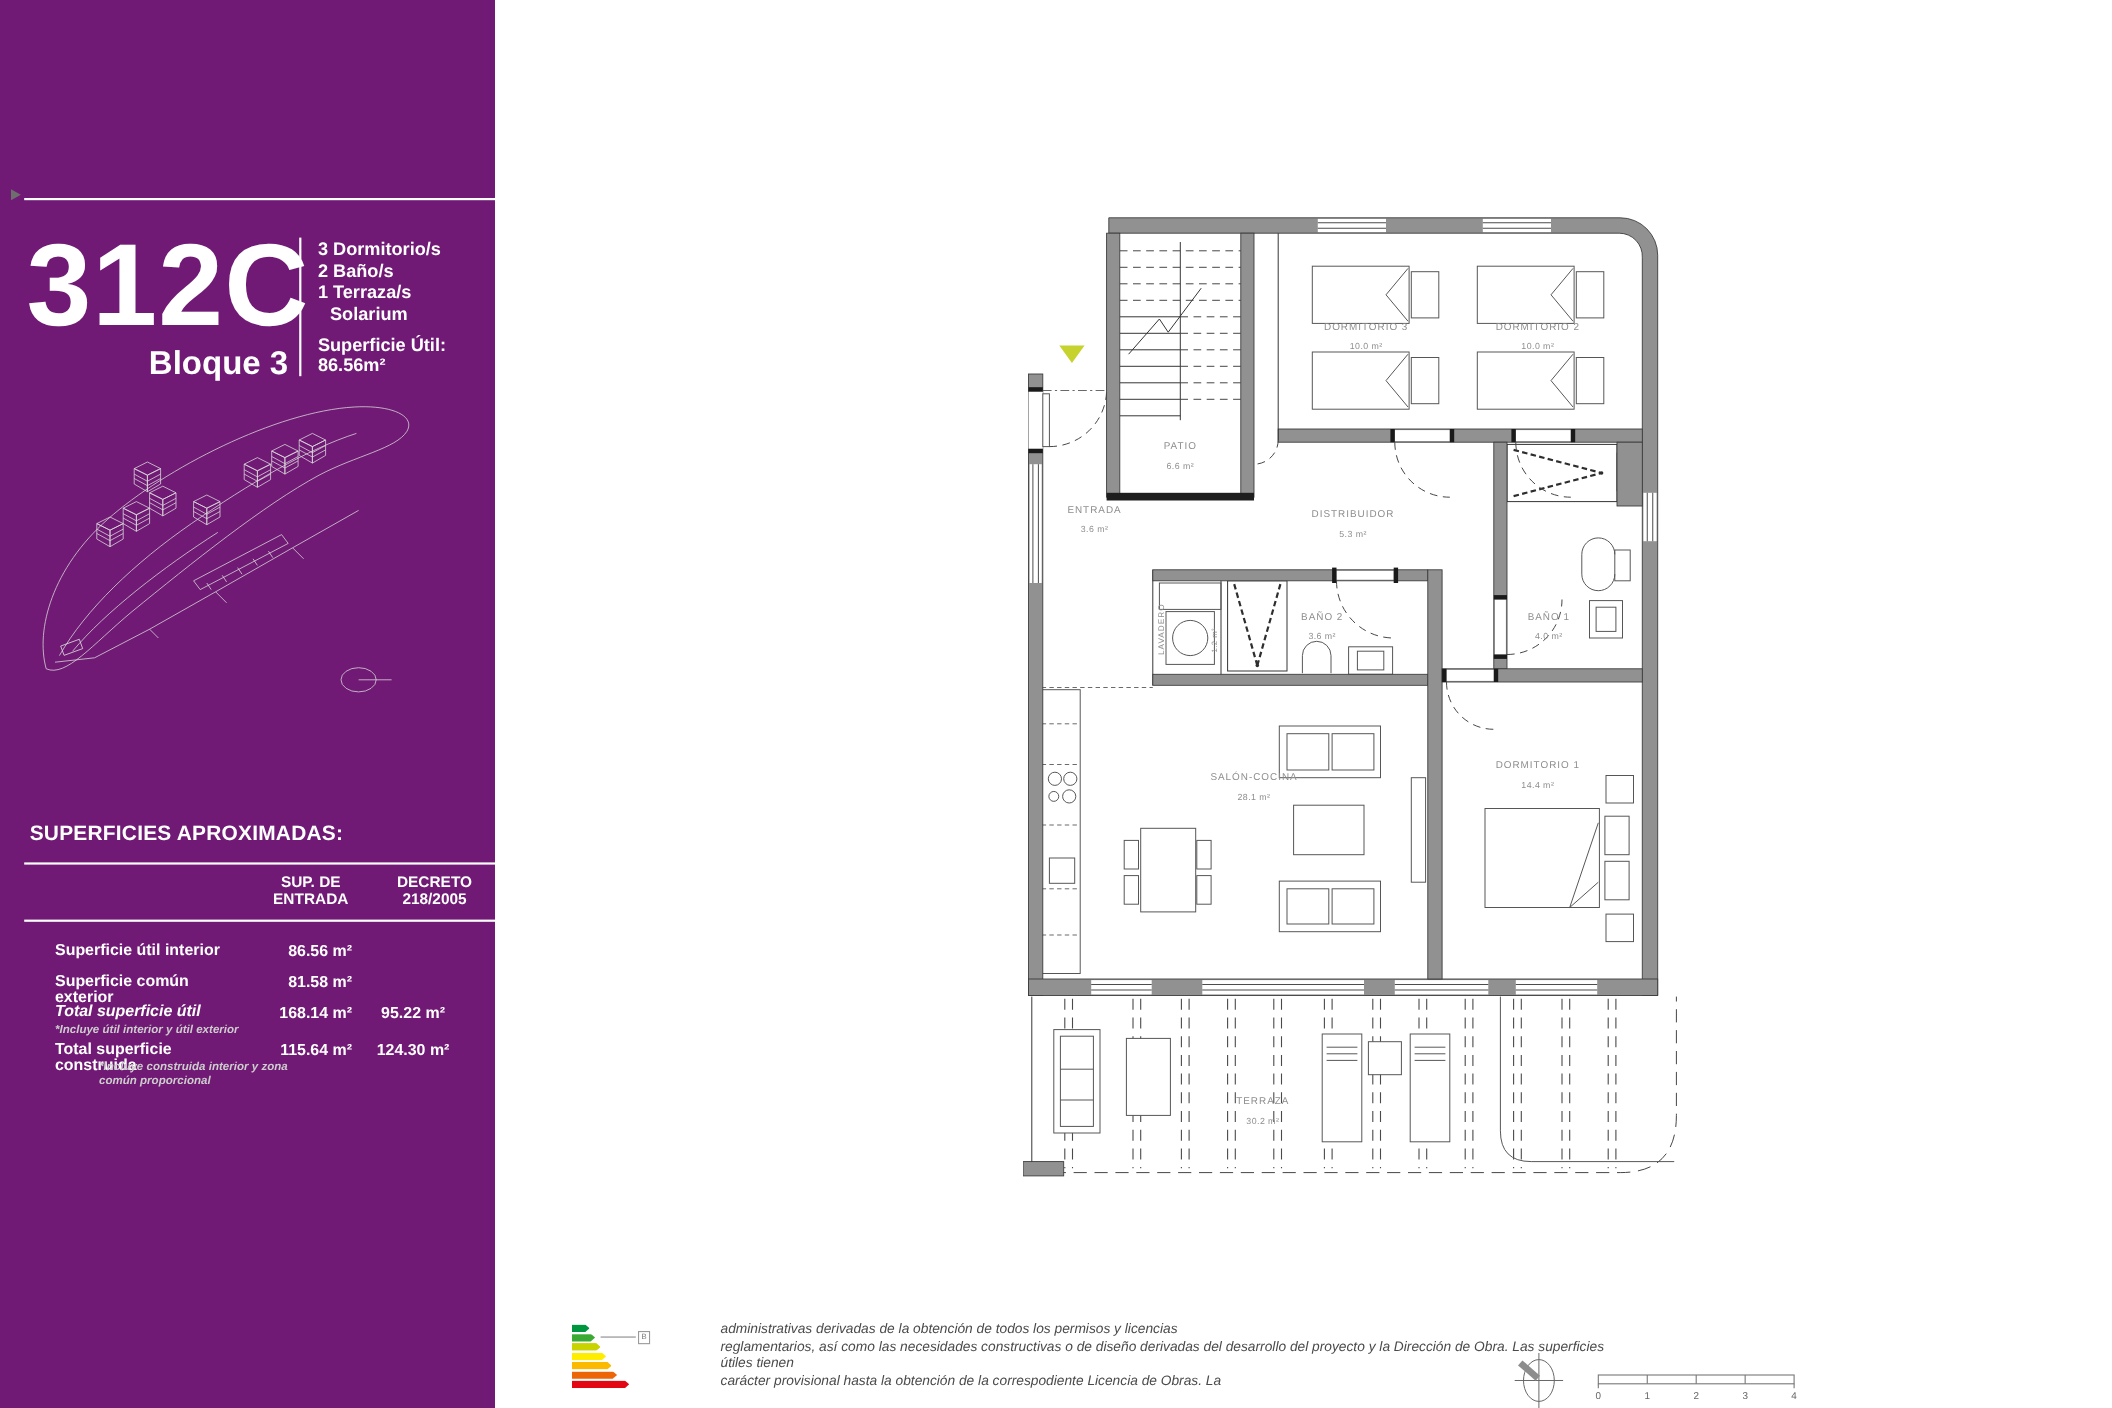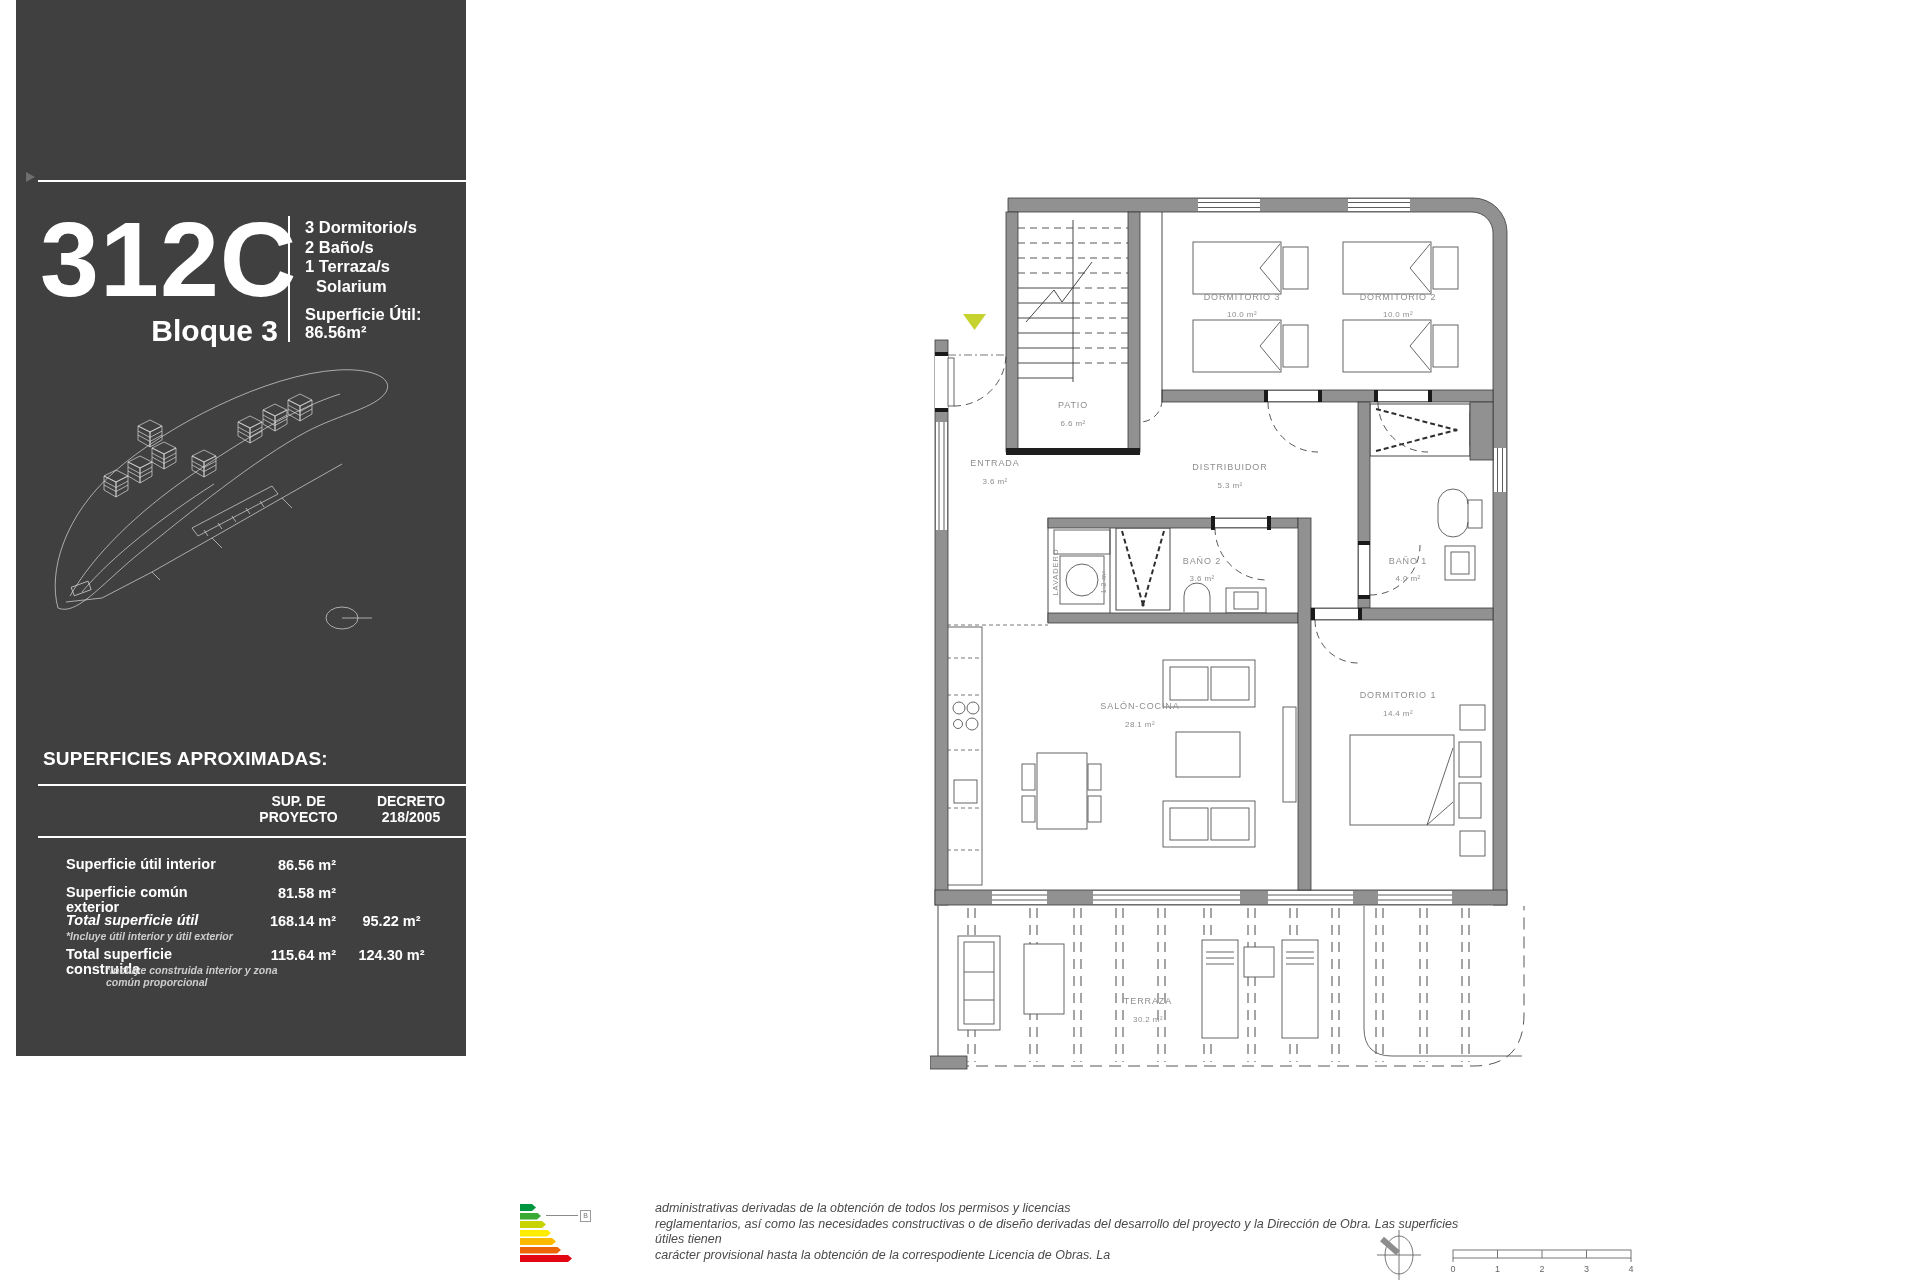--- a/index.html
+++ b/index.html
@@ -1,19 +1,19 @@
 <!DOCTYPE html>
 <html><head>
 <meta charset="utf-8">
 <style>
   html,body{margin:0;padding:0;}
   body{width:1920px;height:1280px;background:#ffffff;font-family:"Liberation Sans",sans-serif;position:relative;overflow:hidden;}
 
   
-  .sidebar{position:absolute;left:16px;top:0;width:450px;height:1056px;background:#404040;color:#fff;}
+  .sidebar{position:absolute;left:0;top:0;width:450px;height:1280px;background:#701a75;color:#fff;}
   .rule{position:absolute;background:#fff;height:2px;}
   .rule-arrow{position:absolute;width:0;height:0;border-top:5px solid transparent;border-bottom:5px solid transparent;border-left:9px solid #6e6e6e;}
   .unit-code{position:absolute;left:24px;top:206px;font-size:106px;font-weight:700;line-height:1;letter-spacing:1px;}
   .vdivider{position:absolute;left:272px;top:216px;width:2px;height:126px;background:#fff;}
   .features{position:absolute;left:289px;top:218px;font-size:16.5px;font-weight:600;line-height:19.5px;}
   .feat-solarium{padding-left:11px;}
   .bloque{position:absolute;left:120px;top:314px;width:142px;text-align:right;font-size:30px;font-weight:700;}
   .suputil{position:absolute;left:289px;top:305px;font-size:16.5px;font-weight:600;line-height:18px;}
   .siteplan{position:absolute;left:26px;top:358px;width:360px;height:285px;}
   .sp{stroke:#dadada;fill:none;stroke-width:0.7;}
@@ -113,21 +113,21 @@
       <g class="sp">
         <ellipse cx="300" cy="260" rx="16" ry="11"></ellipse>
         <line x1="300" y1="260" x2="330" y2="260"></line>
       </g>
     </svg>
 
     <div class="surf-title">SUPERFICIES APROXIMADAS:</div>
     <div class="rule" style="left:22px;top:784px;width:428px;height:1.5px;"></div>
 
     <div class="thead" style="left:225px;top:793px;width:115px;">SUP. DE
-PROYECTO</div>
+ENTRADA</div>
     <div class="thead" style="left:345px;top:793px;width:100px;">DECRETO
 218/2005</div>
     <div class="rule" style="left:22px;top:836px;width:428px;height:1.5px;"></div>
 
     <div>
       <div class="trow-label" style="top:857px;">Superficie útil interior</div>
       <div class="tval1" style="top:857px;">86.56 m²</div>
       <div class="tval2" style="top:857px;"></div>
     </div>
     <div>

